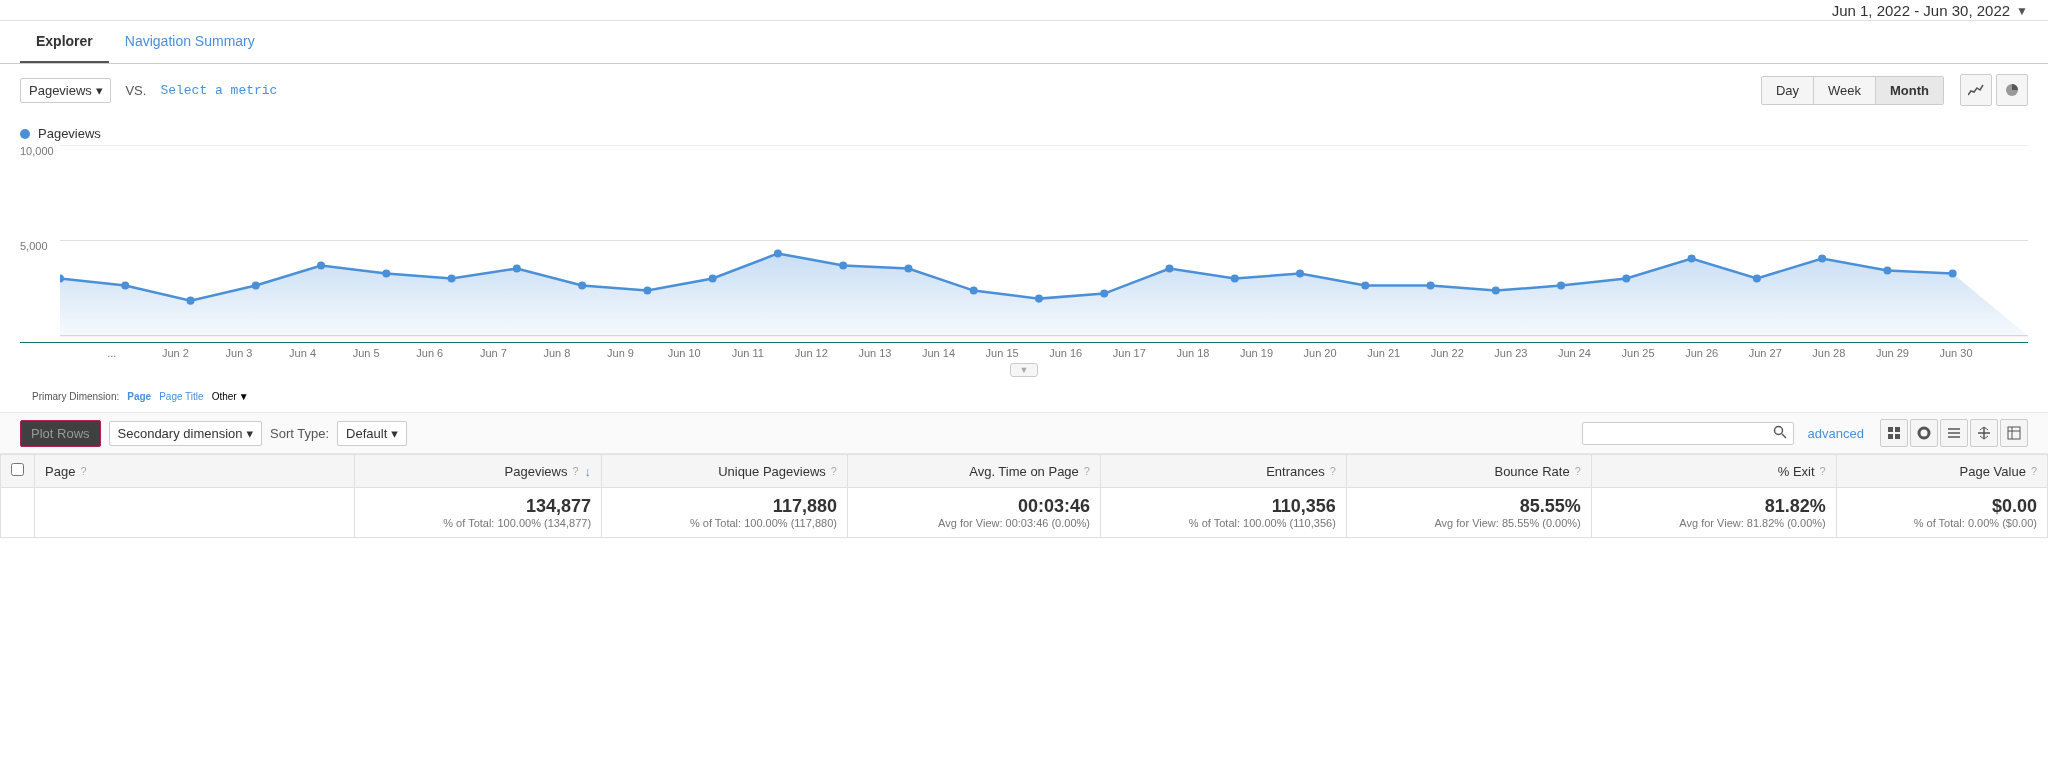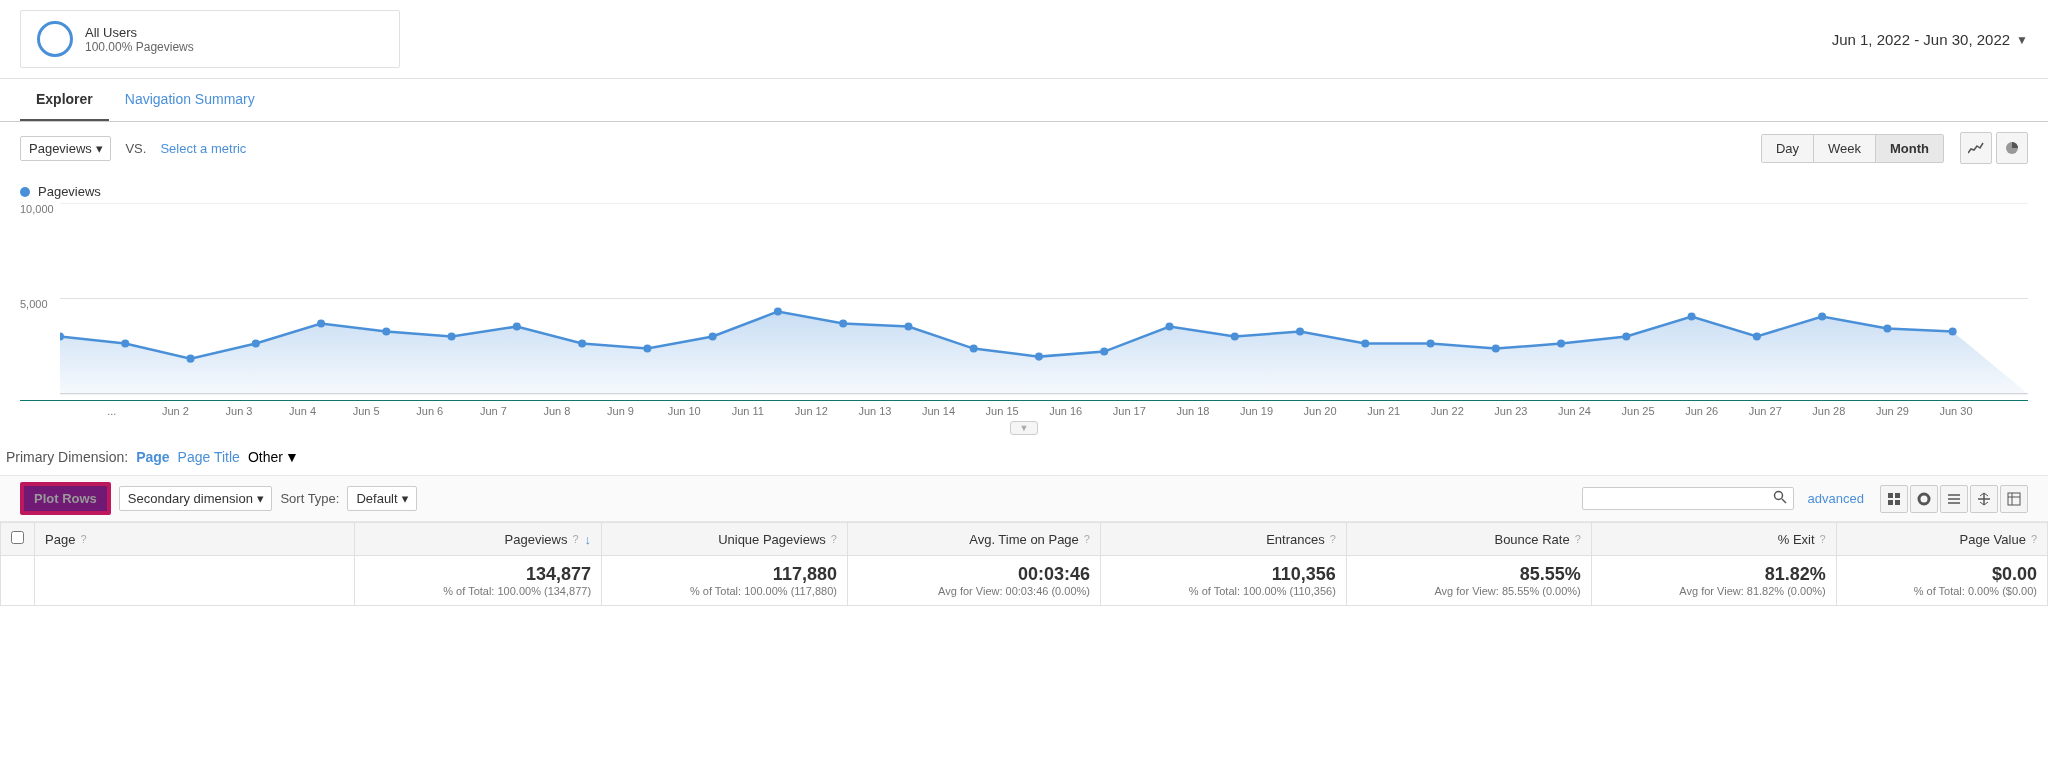--- a/index.html
+++ b/index.html
@@ -94,21 +94,21 @@
       align-items: center;
       border: 1px solid #ccc;
       border-radius: 2px;
       padding: 4px 8px;
       font-size: 13px;
       cursor: pointer;
       gap: 4px;
       background: #fff;
     }
     .vs-label { font-size: 13px; color: #555; margin: 0 6px; }
-    .select-metric { font-size: 13px; color: #4a90d9; cursor: pointer; }
+    .select-metric { font-size: 13px; color: #4a90d9; cursor: pointer; font-family: Liberation Mono, monospace; }
     .time-buttons {
       margin-left: auto;
       display: flex;
       gap: 0;
       border: 1px solid #ccc;
       border-radius: 2px;
       overflow: hidden;
     }
     .time-btn {
       padding: 6px 14px;
@@ -181,23 +181,23 @@
       gap: 0;
       font-size: 11px;
       color: #777;
     }
     .x-label { flex: 1; text-align: center; white-space: nowrap; }
 
     
     .dimension-bar {
       display: flex;
       align-items: center;
-      padding: 10px 6px;
+      padding: 10px 32px;
       gap: 8px;
-      font-size: 14px;
+      font-size: 10px;
     }
     .dim-label { color: #555; }
     .dim-link { color: #4a90d9; cursor: pointer; font-weight: bold; }
     .dim-link-plain { color: #4a90d9; cursor: pointer; }
     .dim-other {
       display: flex;
       align-items: center;
       gap: 2px;
       color: #000000;
       cursor: pointer;
@@ -209,26 +209,25 @@
       align-items: center;
       padding: 6px 20px;
       gap: 8px;
       border-top: 1px solid #e8e8e8;
       border-bottom: 1px solid #e8e8e8;
       background: #fafafa;
     }
     .plot-rows-btn {
       padding: 5px 10px;
       font-size: 13px;
-      border: 4px solid #be185d;
-      border-radius: 2px;
-      background: #701a75;
+      border: 1px solid #be185d;
+      border-radius: 2px;
+      background: #404040;
       color: #999;
       cursor: pointer;
-      font-weight: bold;
     }
     .sec-dim-dropdown {
       display: flex;
       align-items: center;
       border: 1px solid #ccc;
       border-radius: 2px;
       padding: 4px 8px;
       font-size: 13px;
       cursor: pointer;
       gap: 4px;
@@ -307,27 +306,20 @@
     .th-sort-icon { color: #4a90d9; margin-left: 4px; }
     .help-icon { color: #aaa; font-size: 11px; margin-left: 3px; cursor: pointer; }
     .total-main { font-size: 18px; font-weight: bold; color: #333; }
     .total-sub { font-size: 11px; color: #777; }
     .th-with-help { display: flex; align-items: center; gap: 2px; }
   </style>
 </head>
 <body>
 
 <div class="segment-bar">
-  <div class="segment-all-users">
-    <div class="segment-circle-blue"></div>
-    <div class="segment-label">
-      <span>All Users</span>
-      <span style="font-size:12px;color:#666;">100.00% Pageviews</span>
-    </div>
-  </div>
   <div class="date-range">
     <span>Jun 1, 2022 - Jun 30, 2022</span>
     <span class="date-range-arrow">▼</span>
   </div>
 </div>
 
 <div class="tabs-bar">
   <div class="tab active">Explorer</div>
   <div class="tab">Navigation Summary</div>
 </div>

